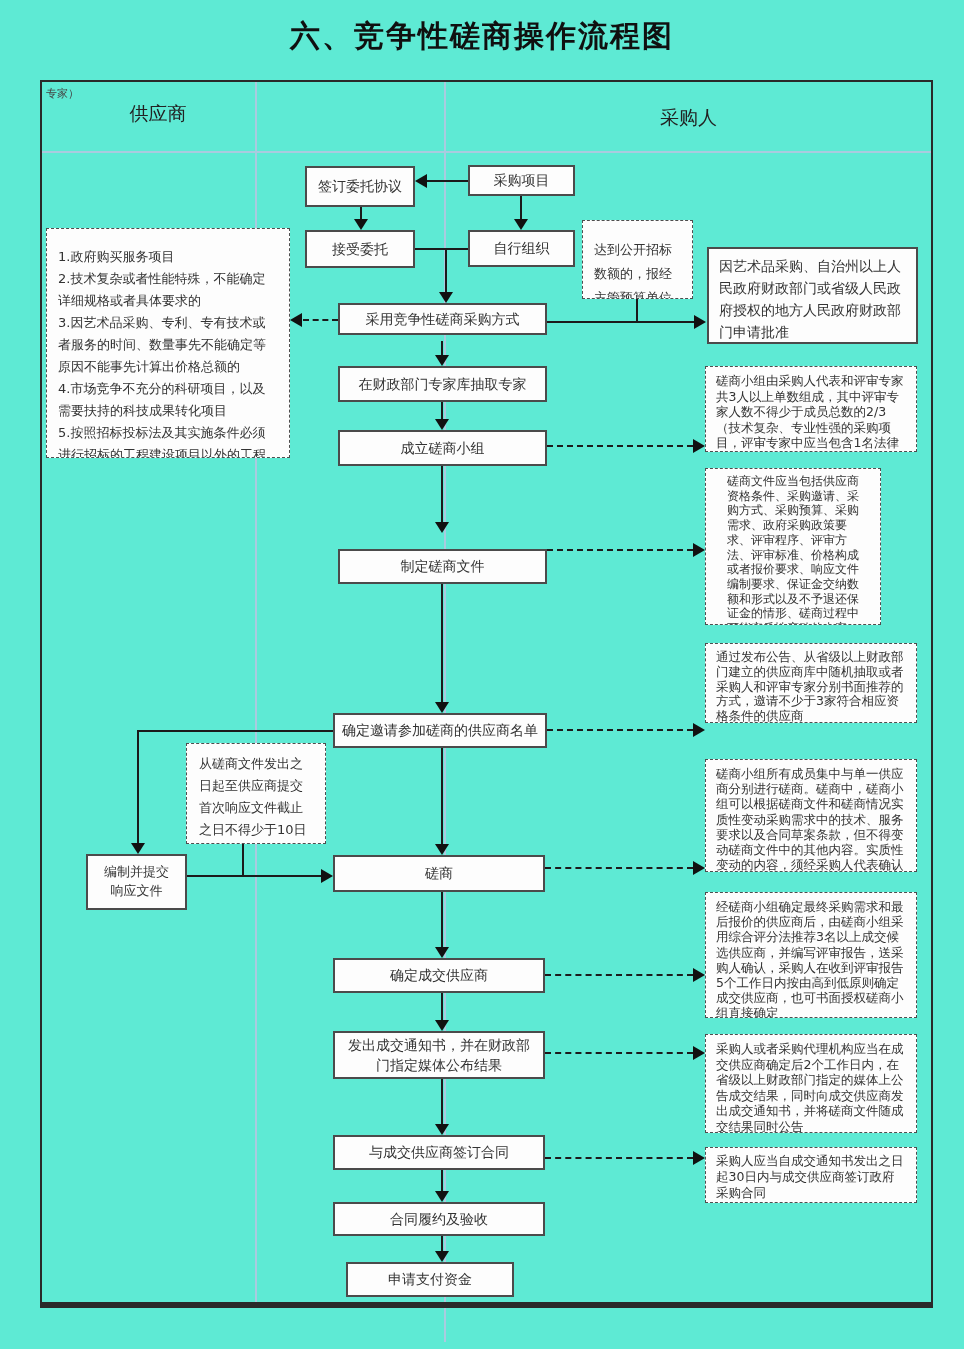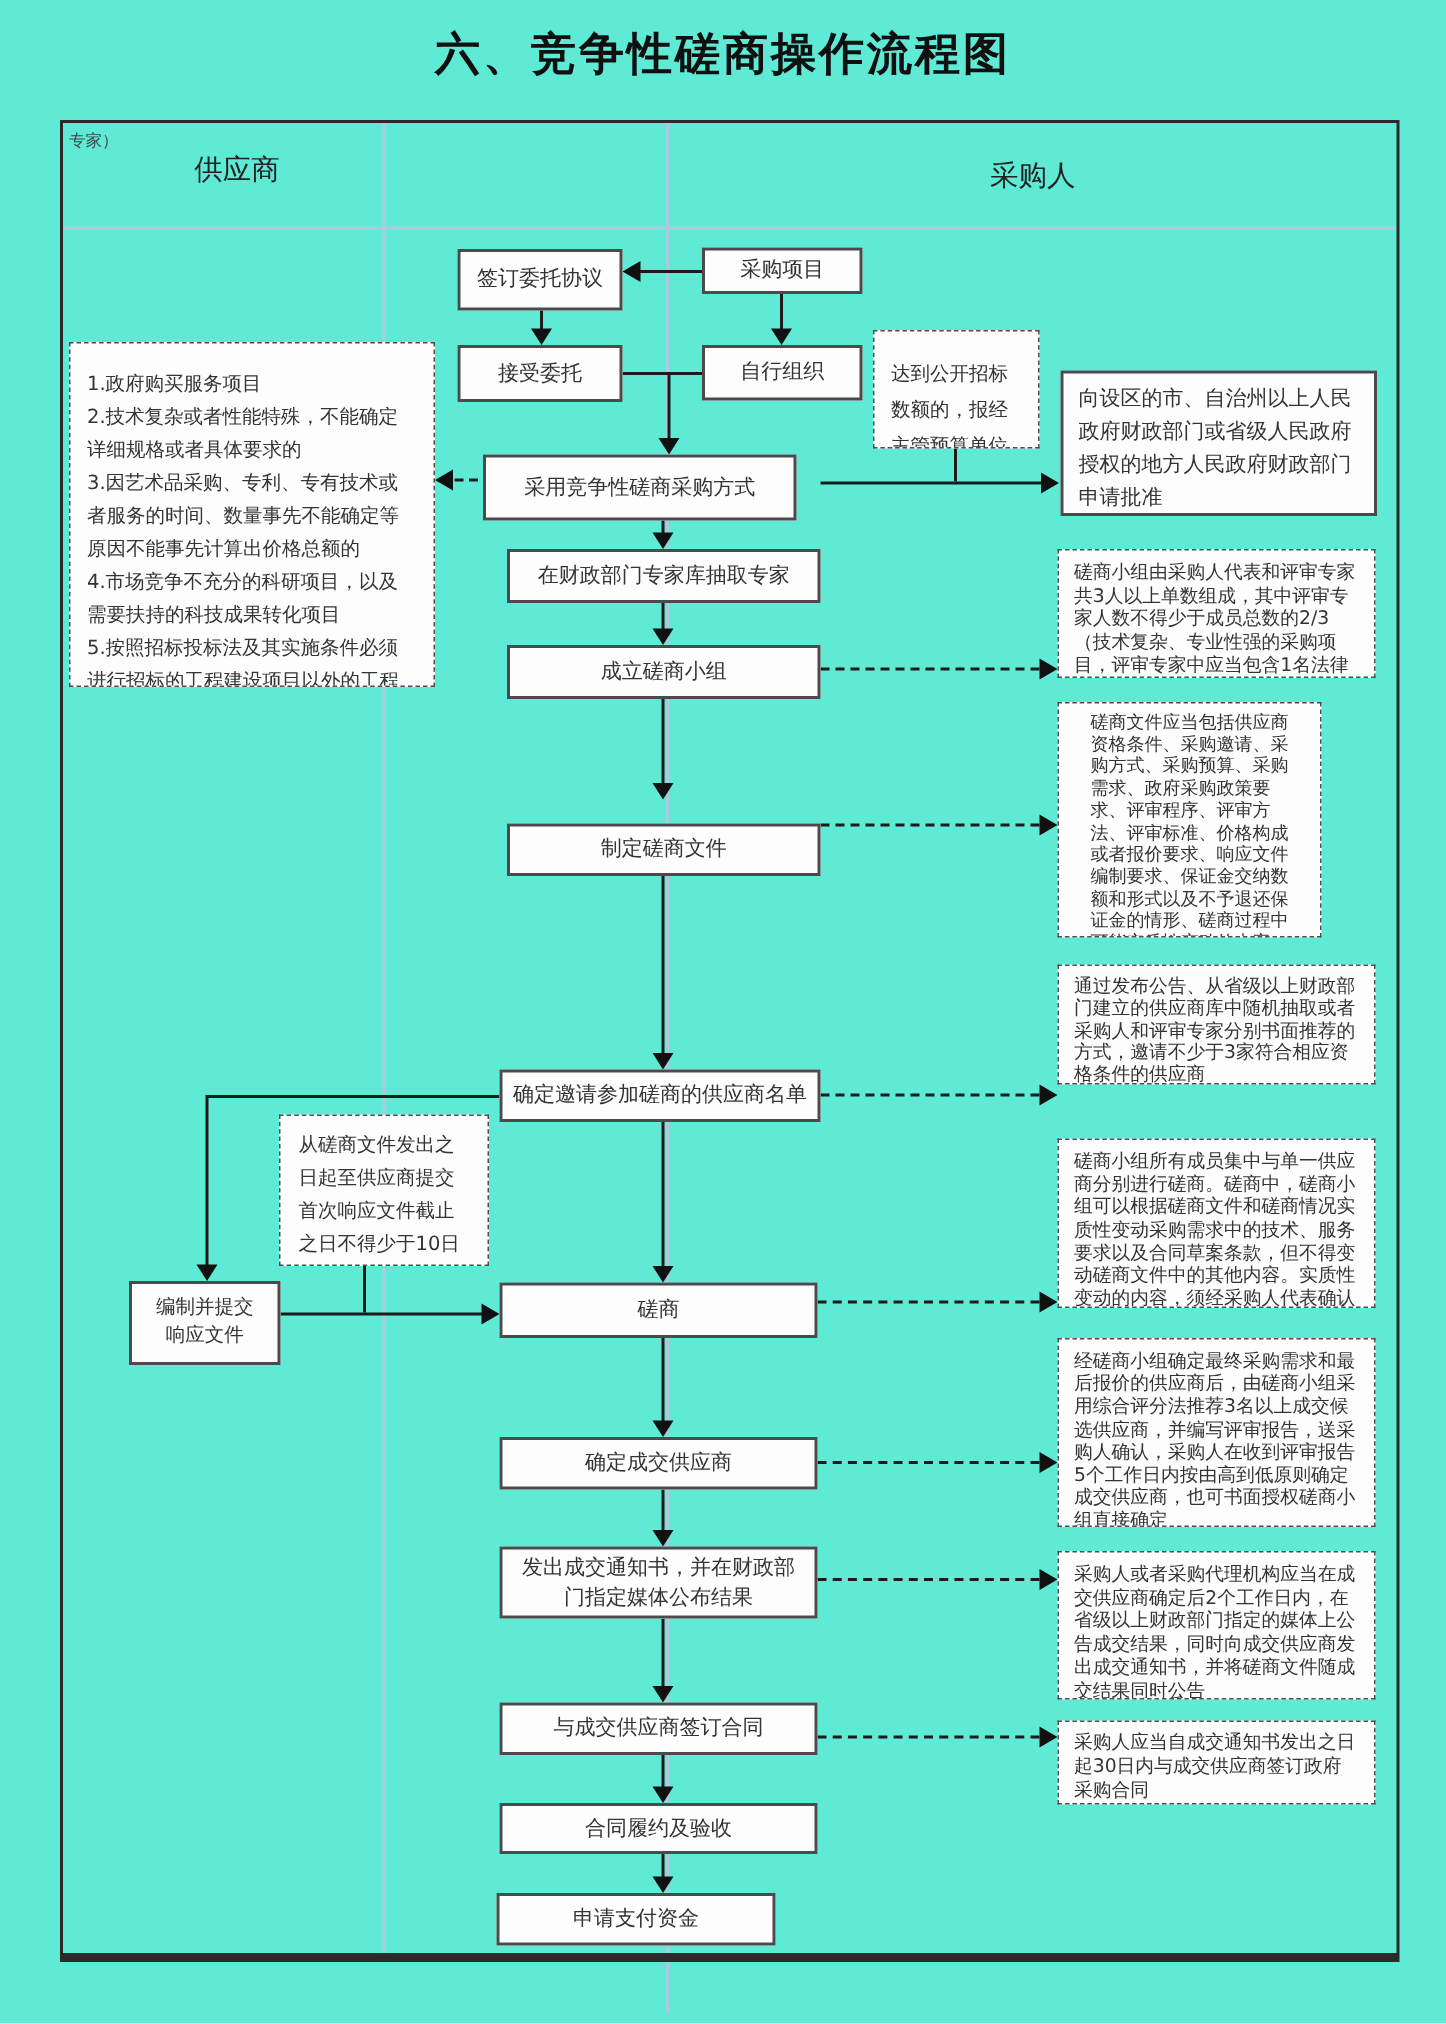--- a/index.html
+++ b/index.html
@@ -43,35 +43,35 @@
 
   <div class="corner">专家）</div>
 
   <div class="laneh" style="left:60px;top:98px;width:196px">供应商</div>
   <div class="laneh" style="left:446px;top:102px;width:485px">采购人</div>
 
   <div class="box" style="left:305px;top:166px;width:110px;height:41px">签订委托协议</div>
   <div class="box" style="left:468px;top:165px;width:107px;height:31px">采购项目</div>
   <div class="box" style="left:305px;top:230px;width:110px;height:38px">接受委托</div>
   <div class="box" style="left:468px;top:230px;width:107px;height:37px">自行组织</div>
-  <div class="box" style="left:322px;top:303px;width:209px;height:44px">采用竞争性磋商采购方式</div>
+  <div class="box" style="left:338px;top:303px;width:209px;height:32px">采用竞争性磋商采购方式</div>
   <div class="box" style="left:338px;top:366px;width:209px;height:36px">在财政部门专家库抽取专家</div>
   <div class="box" style="left:338px;top:430px;width:209px;height:36px">成立磋商小组</div>
   <div class="box" style="left:338px;top:549px;width:209px;height:35px">制定磋商文件</div>
   <div class="box" style="left:333px;top:713px;width:214px;height:35px">确定邀请参加磋商的供应商名单</div>
   <div class="box" style="left:86px;top:854px;width:101px;height:56px;font-size:13px">编制并提交
 响应文件</div>
   <div class="box" style="left:333px;top:855px;width:212px;height:37px">磋商</div>
   <div class="box" style="left:333px;top:958px;width:212px;height:35px">确定成交供应商</div>
   <div class="box" style="left:333px;top:1135px;width:212px;height:35px">与成交供应商签订合同</div>
   <div class="box" style="left:333px;top:1031px;width:212px;height:48px">发出成交通知书，并在财政部
 门指定媒体公布结果</div>
   <div class="box" style="left:333px;top:1202px;width:212px;height:34px">合同履约及验收</div>
-  <div class="box" style="left:331px;top:1262px;width:186px;height:35px">申请支付资金</div>
-  <div class="box al" style="left:707px;top:247px;width:211px;height:97px;font-size:14px;line-height:22px">向设区的市、自治州以上人民政府财政部门或省级人民政府授权的地方人民政府财政部门申请批准</div>
+  <div class="box" style="left:346px;top:1262px;width:168px;height:35px">申请支付资金</div>
+  <div class="box al" style="left:707px;top:247px;width:211px;height:97px;font-size:14px;line-height:22px">因艺术品采购、自治州以上人民政府财政部门或省级人民政府授权的地方人民政府财政部门申请批准</div>
 
   <div class="dbox" style="left:46px;top:228px;width:244px;height:230px;font-size:13px;line-height:22px">1.政府购买服务项目
 2.技术复杂或者性能特殊，不能确定详细规格或者具体要求的
 3.因艺术品采购、专利、专有技术或者服务的时间、数量事先不能确定等原因不能事先计算出价格总额的
 4.市场竞争不充分的科研项目，以及需要扶持的科技成果转化项目
 5.按照招标投标法及其实施条件必须进行招标的工程建设项目以外的工程建设项目</div>
   <div class="dbox" style="left:582px;top:220px;width:111px;height:79px;font-size:13px;line-height:24px">达到公开招标数额的，报经主管预算单位同意</div>
   <div class="dbox" style="left:705px;top:366px;width:212px;height:86px;font-size:12.5px;line-height:15.5px;padding:6px 10px">磋商小组由采购人代表和评审专家共3人以上单数组成，其中评审专家人数不得少于成员总数的2/3（技术复杂、专业性强的采购项目，评审专家中应当包含1名法律</div>
   <div class="dbox" style="left:705px;top:468px;width:176px;height:157px;font-size:12px;line-height:14.7px;padding:5px 21px">磋商文件应当包括供应商资格条件、采购邀请、采购方式、采购预算、采购需求、政府采购政策要求、评审程序、评审方法、评审标准、价格构成或者报价要求、响应文件编制要求、保证金交纳数额和形式以及不予退还保证金的情形、磋商过程中可能实质性变动的内容、响应文件提交的截止时间、开启时间及地点及合同草案条款等</div>
   <div class="dbox" style="left:705px;top:643px;width:212px;height:80px;font-size:12.5px;line-height:14.8px;padding:6px 10px">通过发布公告、从省级以上财政部门建立的供应商库中随机抽取或者采购人和评审专家分别书面推荐的方式，邀请不少于3家符合相应资格条件的供应商</div>

